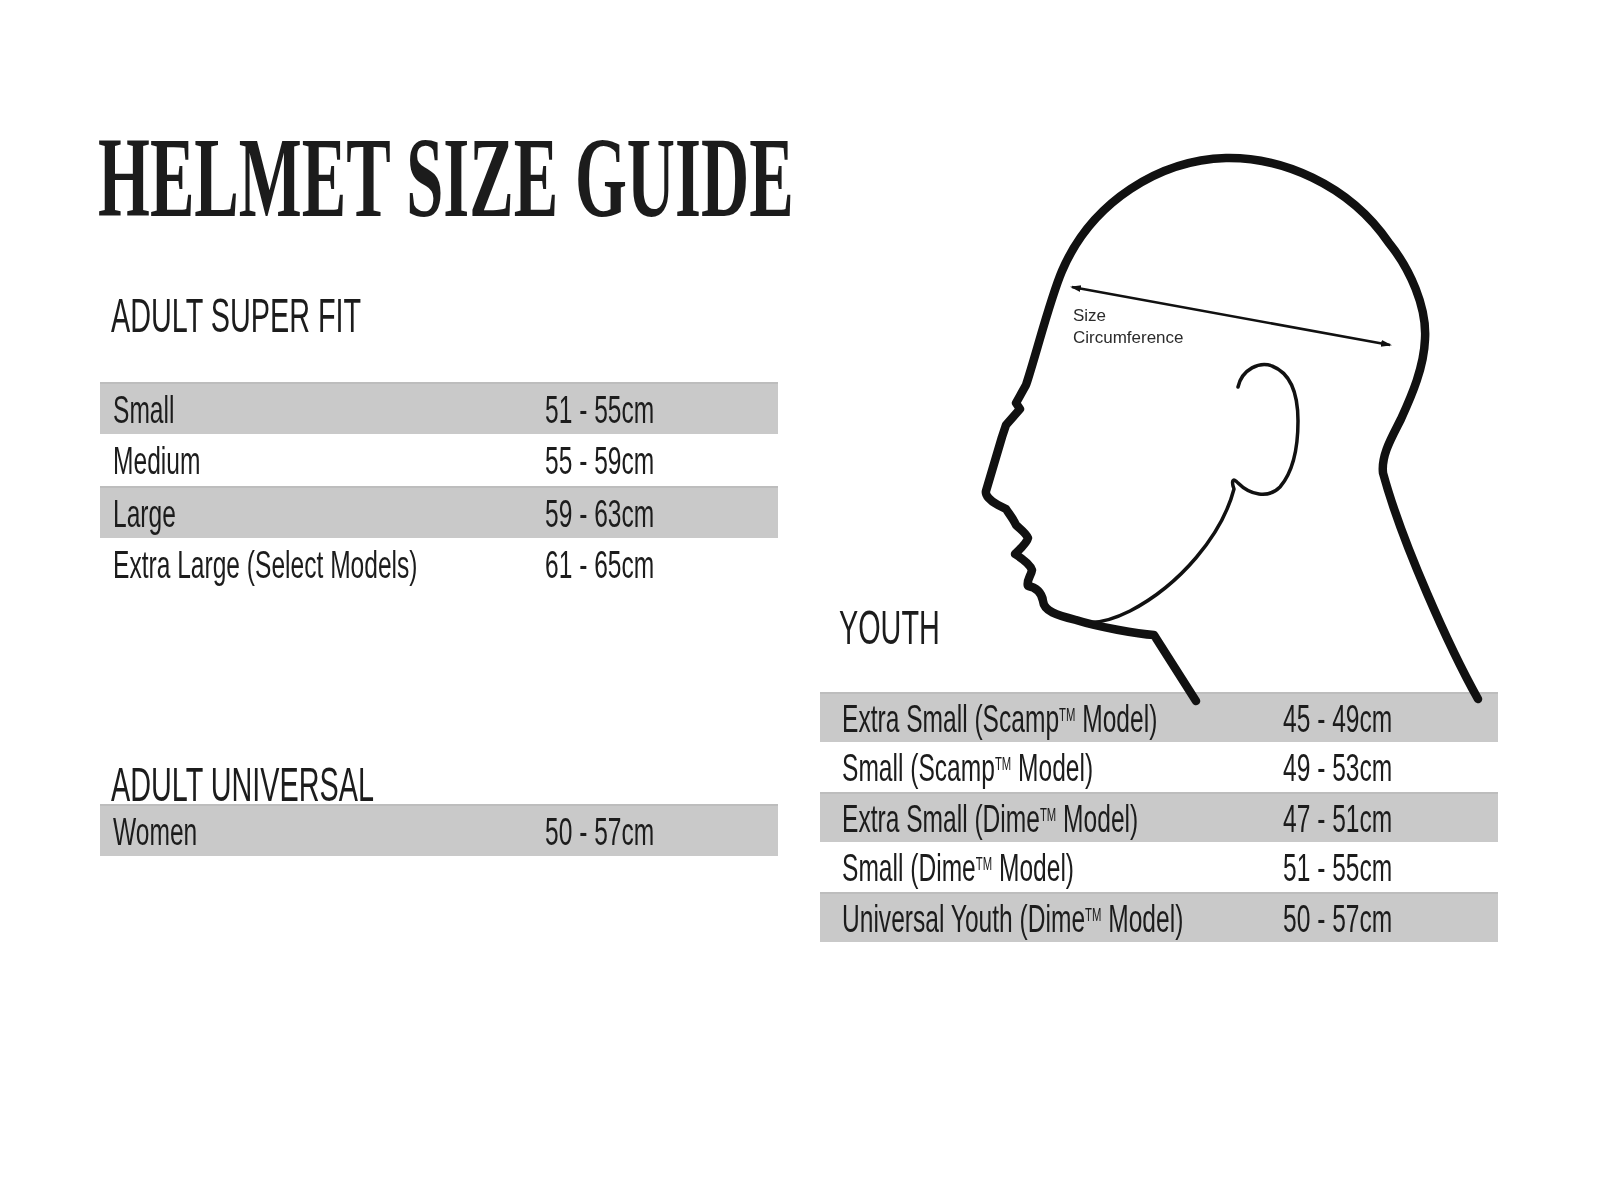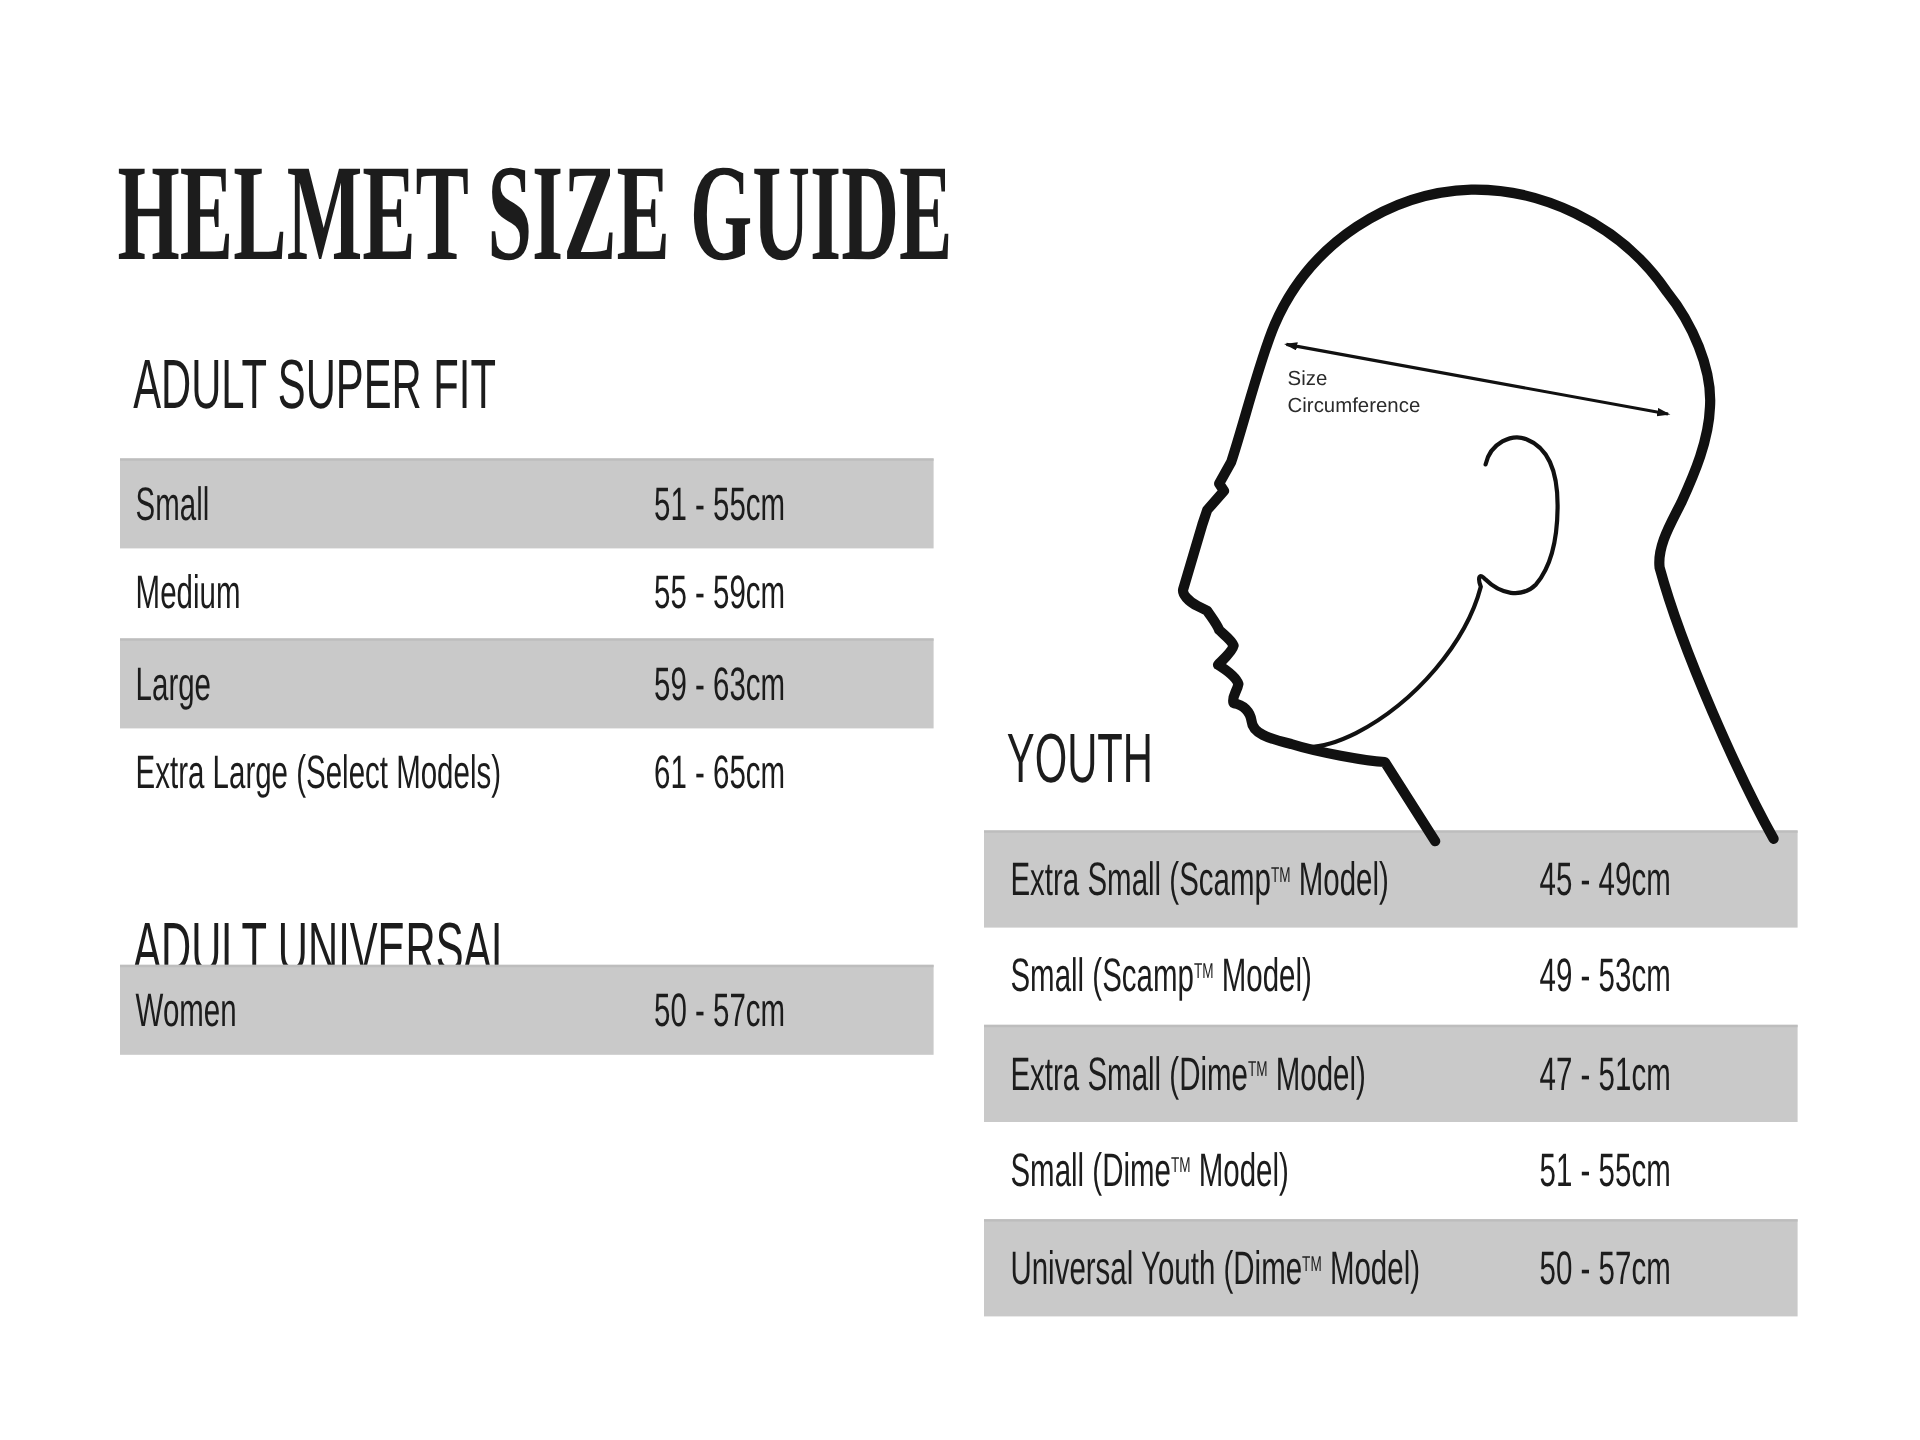--- a/index.html
+++ b/index.html
@@ -3,32 +3,32 @@
 <meta charset="utf-8">
 <style>
   html,body{margin:0;padding:0;background:#ffffff;}
   body{width:1600px;height:1200px;position:relative;overflow:hidden;
        font-family:"Liberation Sans","DejaVu Sans",sans-serif;color:#1c1c1c;}
   .abs{position:absolute;}
   
   .title{left:98px;top:120px;font-size:115px;font-weight:700;line-height:1;letter-spacing:0px;font-family:Liberation Serif, serif;}
   .cond-t{display:inline-block;transform:scaleX(0.58);transform-origin:0 0;white-space:nowrap;}
   
-  .sec-h{font-size:58px;font-weight:400;line-height:1;}
+  .sec-h{font-size:48px;font-weight:400;line-height:1;}
   .cond-h{display:inline-block;transform:scaleX(0.60);transform-origin:0 0;white-space:nowrap;}
   .h-asf{left:111px;top:292px;}
   .h-au{left:111px;top:761px;}
   .h-y{left:839px;top:604px;}
   
   .size-table{position:absolute;width:678px;}
   .t-asf{left:100px;top:382px;}
   .t-au{left:100px;top:804px;}
   .t-y{left:820px;top:692px;}
-  .trow{position:relative;width:100%;height:75px;box-sizing:border-box;}
-  .t-y .trow{height:81px;}
+  .trow{position:relative;width:100%;height:52px;box-sizing:border-box;}
+  .t-y .trow{height:50px;}
   .trow.shaded{background:#c9c9c9;border-top:2px solid #bdbdbd;}
   .cell{position:absolute;top:0;height:100%;display:flex;align-items:center;font-size:39px;line-height:1;}
   .cond{display:inline-block;transform:scaleX(0.63);transform-origin:0 50%;white-space:nowrap;}
   .t-asf .lbl,.t-au .lbl{left:13px;}
   .t-asf .val,.t-au .val{left:445px;}
   .t-y .lbl{left:22px;}
   .t-y .val{left:448px;margin-left:15px;}
   .tmsup{font-size:0.46em;vertical-align:0.62em;}
   
   .diagram{left:940px;top:143px;width:600px;height:590px;}

